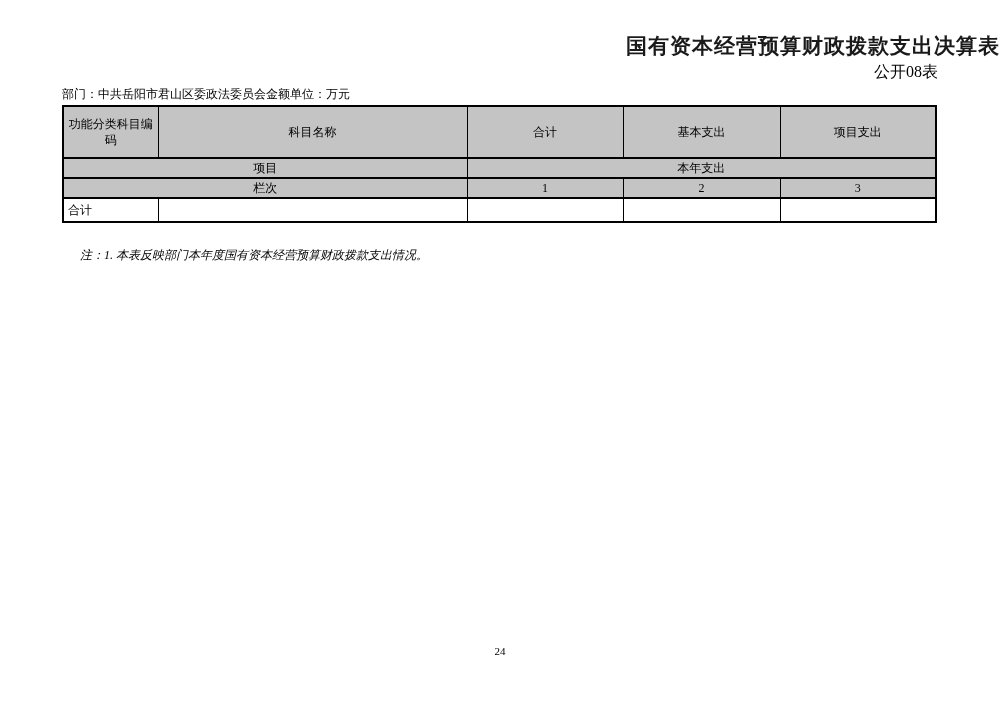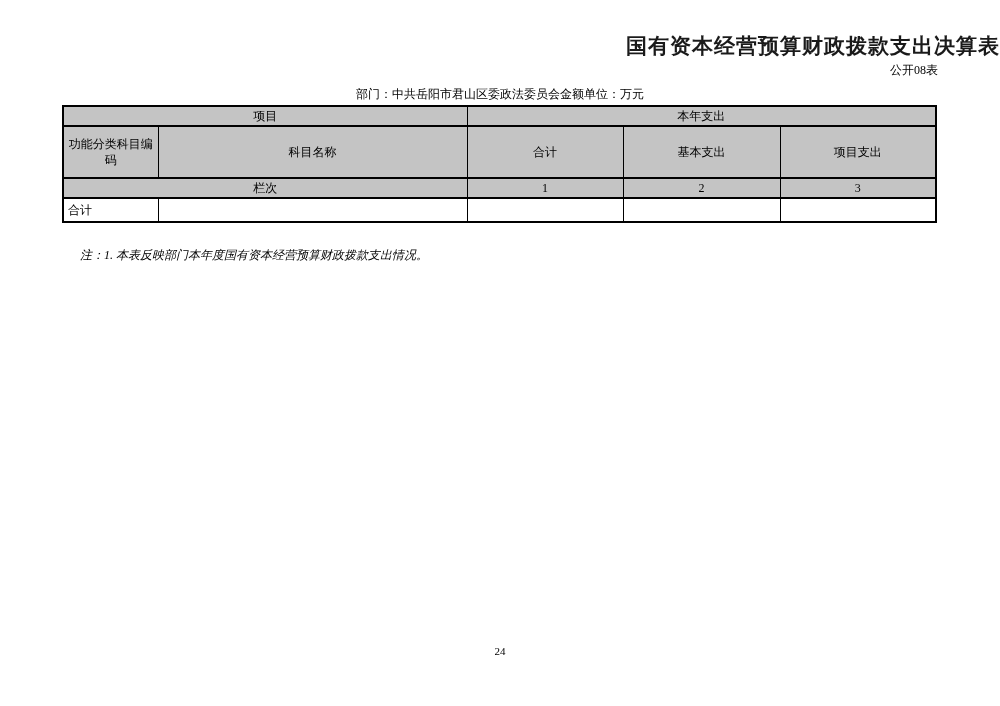--- a/index.html
+++ b/index.html
@@ -25,29 +25,29 @@
     text-align: right;
     font-size: 21px;
     font-weight: bold;
     letter-spacing: 1px;
     color: #1a1a1a;
   }
   .form-code {
     position: absolute;
     top: 62px;
     right: 62px;
-    font-size: 12px;
+    font-size: 16px;
   }
   .meta-row {
     position: absolute;
     top: 86px;
     left: 62px;
     right: 62px;
     display: flex;
-    justify-content: center;
+    justify-content: flex-start;
     font-size: 12px;
   }
   table.report-table {
     position: absolute;
     top: 105px;
     left: 62px;
     width: 873px;
     border-collapse: collapse;
     table-layout: fixed;
     font-size: 12px;
@@ -114,30 +114,30 @@
 
   <table class="report-table">
     <colgroup>
       <col style="width:95px">
       <col style="width:309px">
       <col style="width:156px">
       <col style="width:157px">
       <col style="width:156px">
     </colgroup>
     <tbody>
-      <tr class="hdr row-groups">
-        <th colspan="2">项目</th>
-        <th colspan="3">本年支出</th>
-      </tr>
       <tr class="hdr row-cols">
         <th>功能分类科目编码</th>
         <th>科目名称</th>
         <th>合计</th>
         <th>基本支出</th>
         <th>项目支出</th>
+      </tr>
+      <tr class="hdr row-groups">
+        <th colspan="2">项目</th>
+        <th colspan="3">本年支出</th>
       </tr>
       <tr class="hdr row-lanci">
         <th colspan="2">栏次</th>
         <th>1</th>
         <th>2</th>
         <th>3</th>
       </tr>
       <tr class="row-data">
         <td class="cell-code">合计</td>
         <td></td>

